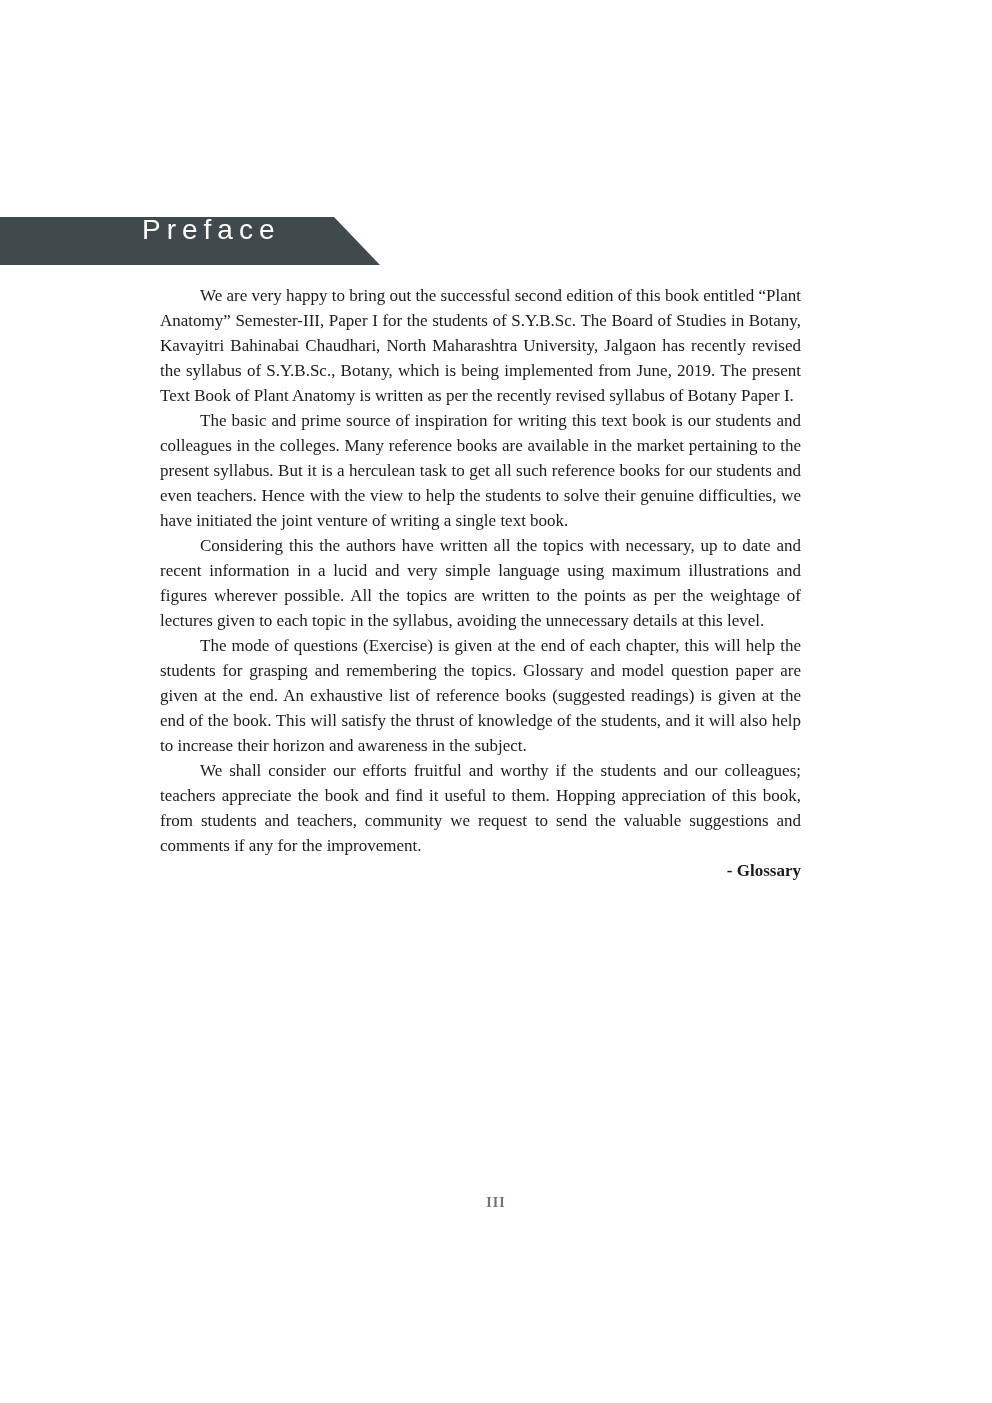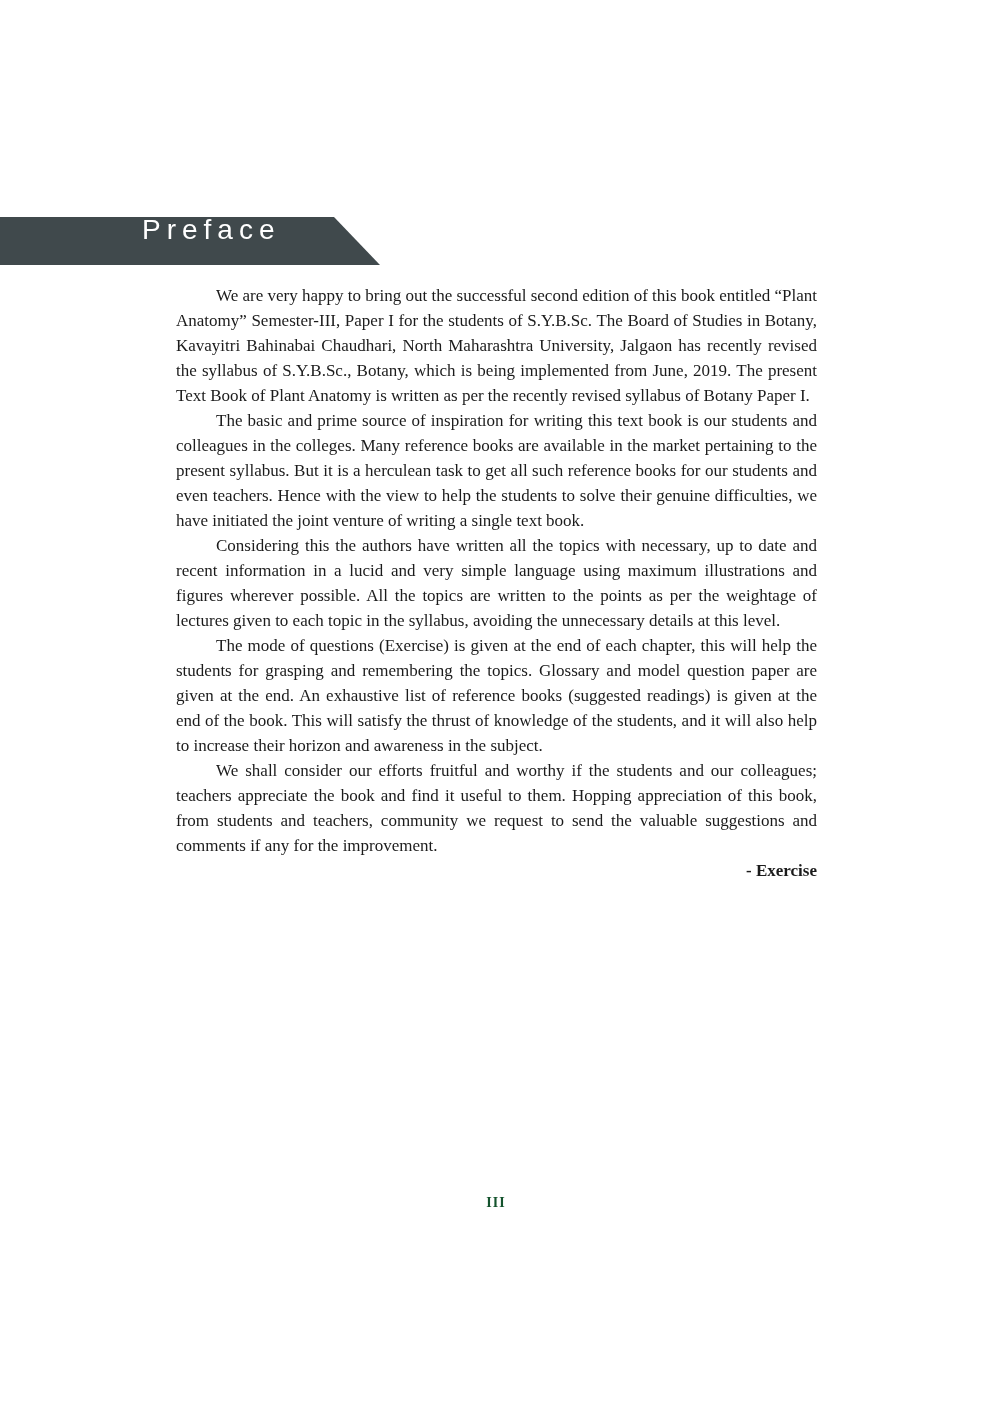--- a/index.html
+++ b/index.html
@@ -36,21 +36,21 @@
     letter-spacing: 6px;
     color: #ffffff;
     white-space: nowrap;
     line-height: 1;
     transform: translateY(-1px);
   }
   
   .content {
     position: absolute;
     top: 283px;
-    left: 176px;
+    left: 160px;
     width: 641px;
     font-size: 17px;
     line-height: 25px;
     color: #1b1b1b;
     text-align: justify;
   }
   .content p {
     margin: 0;
     padding: 0;
     text-indent: 40px;
@@ -64,36 +64,36 @@
   .page-number {
     position: absolute;
     top: 1195px;
     left: 0;
     width: 100%;
     text-align: center;
     font-family: "Liberation Serif", serif;
     font-size: 14px;
     font-weight: bold;
     letter-spacing: 1px;
-    color: #14532d;
+    color: #737373;
   }
 </style>
 </head>
 <body>
 
 <div class="page">
 
   <header class="banner">
     <span class="banner-title">Preface</span>
   </header>
 
   <main class="content">
     <p>We are very happy to bring out the successful second edition of this book entitled “Plant Anatomy” Semester-III, Paper I for the students of S.Y.B.Sc. The Board of Studies in Botany, Kavayitri Bahinabai Chaudhari, North Maharashtra University, Jalgaon has recently revised the syllabus of S.Y.B.Sc., Botany, which is being implemented from June, 2019. The present Text Book of Plant Anatomy is written as per the recently revised syllabus of Botany Paper I.</p>
     <p>The basic and prime source of inspiration for writing this text book is our students and colleagues in the colleges. Many reference books are available in the market pertaining to the present syllabus. But it is a herculean task to get all such reference books for our students and even teachers. Hence with the view to help the students to solve their genuine difficulties, we have initiated the joint venture of writing a single text book.</p>
     <p>Considering this the authors have written all the topics with necessary, up to date and recent information in a lucid and very simple language using maximum illustrations and figures wherever possible. All the topics are written to the points as per the weightage of lectures given to each topic in the syllabus, avoiding the unnecessary details at this level.</p>
     <p>The mode of questions (Exercise) is given at the end of each chapter, this will help the students for grasping and remembering the topics. Glossary and model question paper are given at the end. An exhaustive list of reference books (suggested readings) is given at the end of the book. This will satisfy the thrust of knowledge of the students, and it will also help to increase their horizon and awareness in the subject.</p>
     <p>We shall consider our efforts fruitful and worthy if the students and our colleagues; teachers appreciate the book and find it useful to them. Hopping appreciation of this book, from students and teachers, community we request to send the valuable suggestions and comments if any for the improvement.</p>
-    <div class="signature">- Exercise</div>
+    <div class="signature">- Glossary</div>
   </main>
 
   <footer class="page-number">III</footer>
 
 </div>
 
 </body></html>

